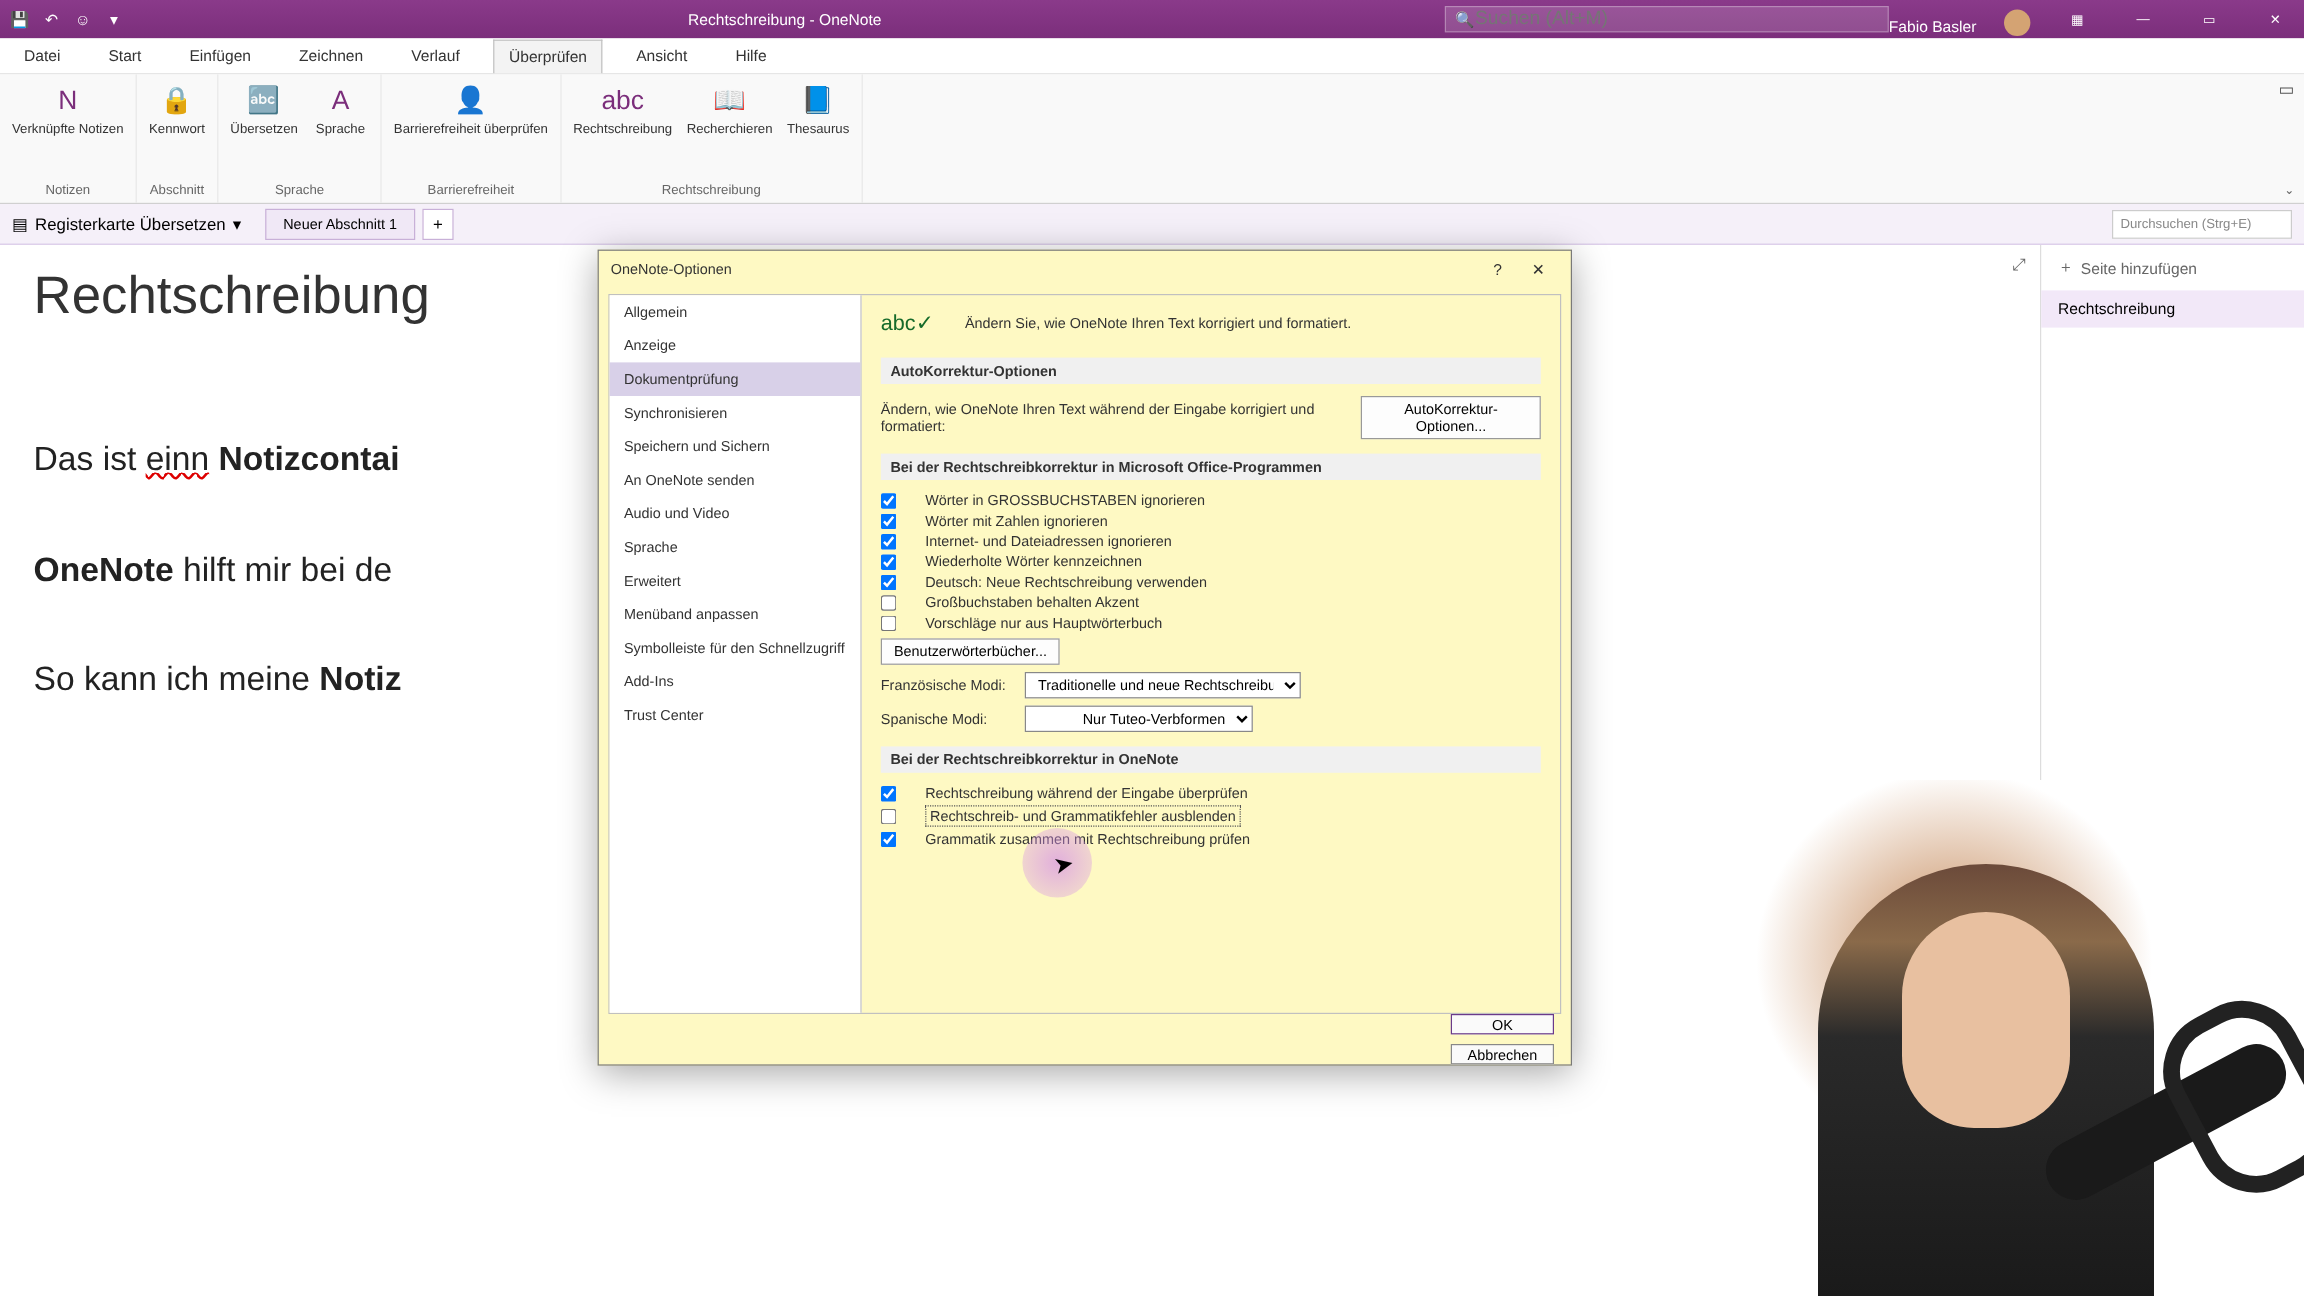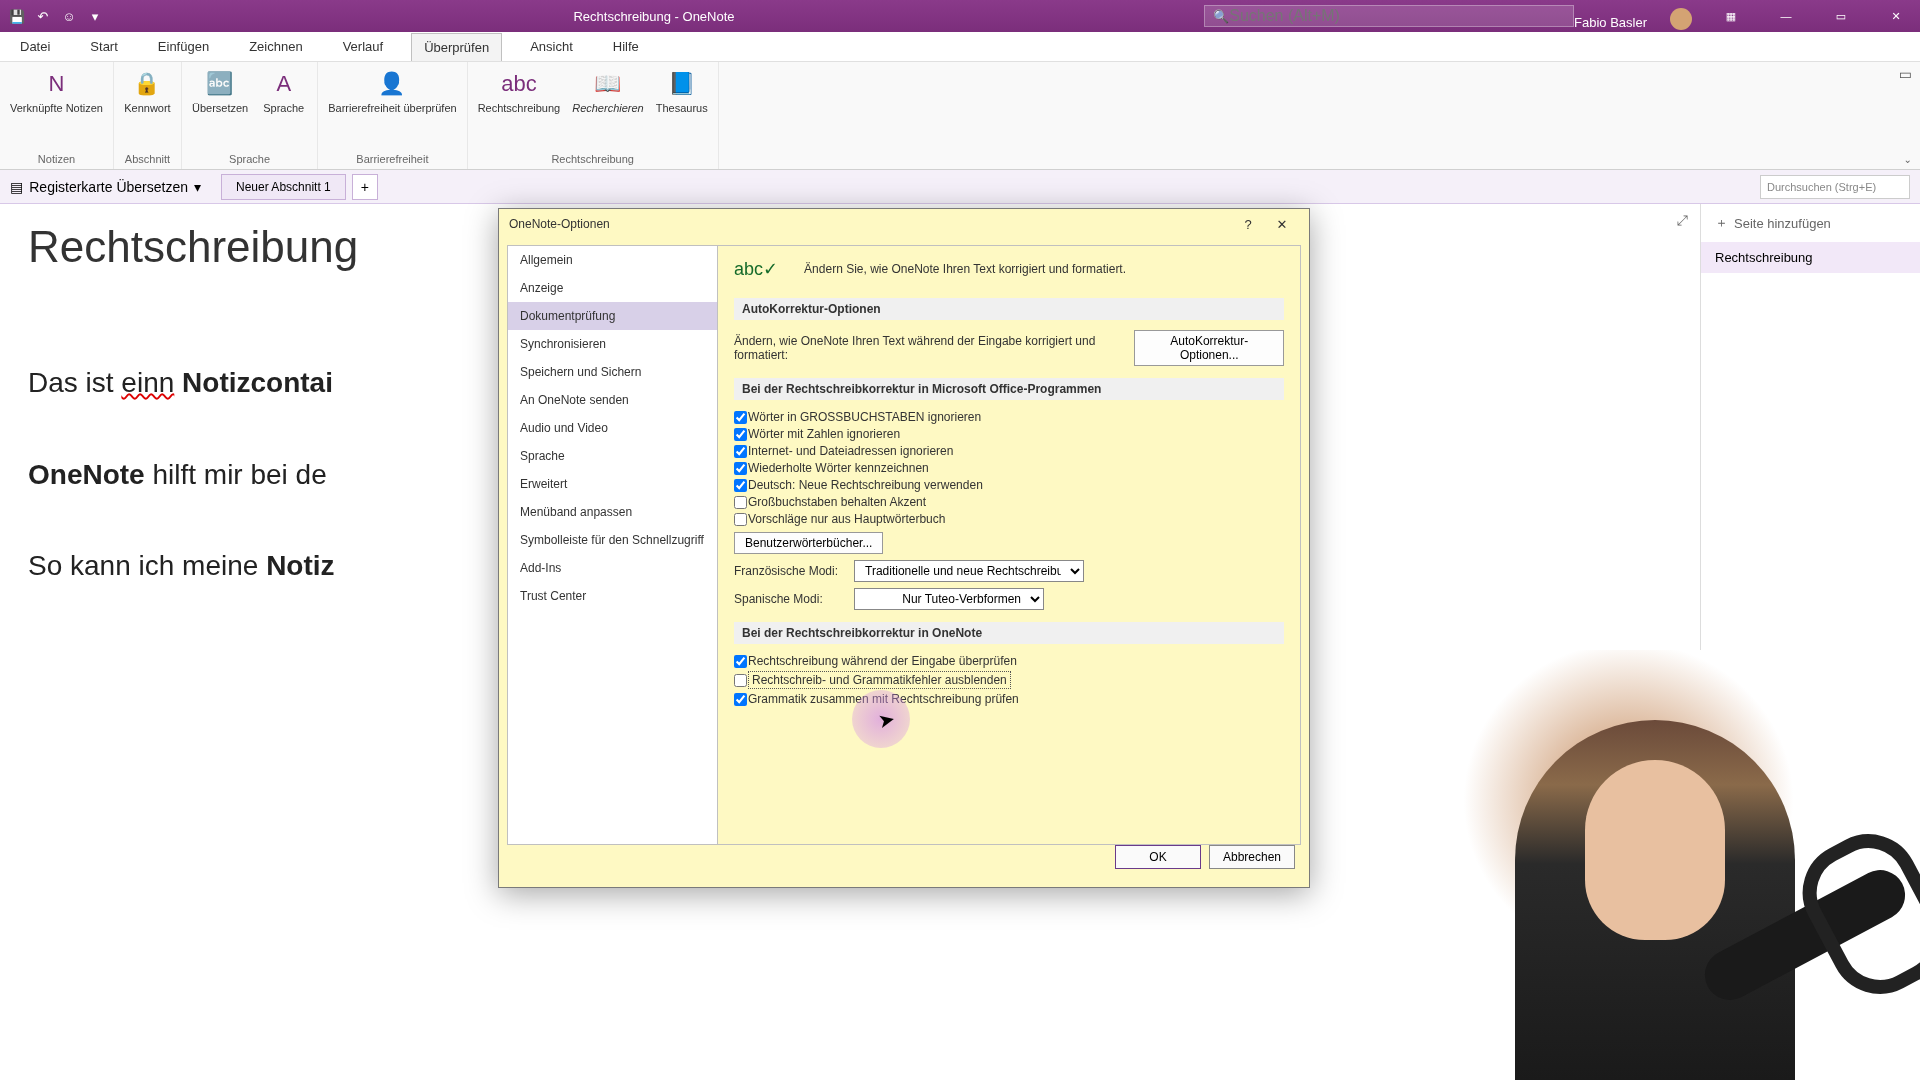--- a/index.html
+++ b/index.html
@@ -47,25 +47,25 @@
 .dialog-title .btn{width:34px;height:24px;display:flex;align-items:center;justify-content:center;font-size:13px;cursor:pointer;}
 .dialog-body{display:flex;height:calc(100% - 78px);margin:6px 8px 0;border:1px solid #c0c0c0;}
 .dlg-nav{width:210px;border-right:1px solid #c0c0c0;background:#fff;}
 .dlg-nav .it{padding:7px 12px;font-size:12px;color:#333;cursor:pointer;}
 .dlg-nav .it.sel{background:#d8d0e8;}
 .dlg-content{flex:1;padding:12px 16px;font-size:12px;color:#333;overflow:auto;}
 .dlg-content .hdr{display:flex;align-items:center;gap:26px;margin-bottom:18px;}
 .dlg-content .hdr .ico{font-size:18px;color:#166b2a;}
 .sect{background:#f0f0f0;padding:4px 8px;font-size:12px;font-weight:600;margin:12px 0 10px;}
 .row{display:flex;align-items:center;gap:10px;margin:6px 0;}
-.chk{display:flex;align-items:center;gap:1px;margin:3px 0;font-size:12px;}
+.chk{display:flex;align-items:center;gap:24px;margin:3px 0;font-size:12px;}
 .chk input{width:13px;height:13px;}
 .btn-std{border:1px solid #999;background:#fdfdfd;padding:3px 10px;font-size:12px;cursor:pointer;}
 .sel-std{border:1px solid #888;background:#fff;padding:2px 6px;font-size:12px;}
-.dlg-footer{height:42px;display:flex;justify-content:flex-end;align-items:flex-start;gap:8px;padding:0 14px;}
+.dlg-footer{height:42px;display:flex;justify-content:flex-end;align-items:flex-end;gap:8px;padding:0 14px;flex-direction:column;}
 .dlg-footer button{width:86px;height:24px;border:1px solid #888;background:#fafafa;font-size:12px;cursor:pointer;}
 .dlg-footer button.primary{border:1px solid #6a3a8a;}
 
 .highlight-cursor{position:absolute;left:852px;top:690px;width:58px;height:58px;border-radius:50%;background:radial-gradient(circle,#d38ae8aa 0%,#d38ae855 70%,transparent 100%);pointer-events:none;}
 .cursor{position:absolute;left:878px;top:708px;font-size:20px;color:#000;pointer-events:none;transform:rotate(-12deg);}
 
 .webcam{position:absolute;right:0;bottom:0;width:530px;height:430px;background:radial-gradient(ellipse at 45% 35%,#e8c8a8 0%,#d8b090 15%,transparent 40%),linear-gradient(#fff,#fff);display:flex;align-items:flex-end;justify-content:center;overflow:hidden;}
 .person{width:280px;height:360px;background:linear-gradient(#6b4a3a 0%,#8a6a4a 18%,#2a2a2a 40%,#1a1a1a 100%);border-radius:140px 140px 0 0;position:relative;}
 .person::before{content:"";position:absolute;top:40px;left:50%;transform:translateX(-50%);width:140px;height:180px;background:#e8c0a0;border-radius:70px 70px 60px 60px;}
 .mic{position:absolute;right:-120px;bottom:120px;width:220px;height:50px;background:#1a1a1a;border-radius:30px;transform:rotate(-28deg);}
@@ -153,21 +153,21 @@
       <div class="label">Barrierefreiheit</div>
     </div>
     <div class="ribbon-group">
       <div class="buttons">
         <div class="ribbon-btn">
           <div class="ico">abc</div>
           <div style="text-align: center;">Rechtschreibung</div>
         </div>
         <div class="ribbon-btn">
           <div class="ico">📖</div>
-          <div style="text-align: center; font-style: italic;">Recherchieren</div>
+          <div style="text-align: center;">Recherchieren</div>
         </div>
         <div class="ribbon-btn">
           <div class="ico">📘</div>
           <div style="text-align: center;">Thesaurus</div>
         </div>
       </div>
       <div class="label">Rechtschreibung</div>
     </div>
     <span class="ribbon-collapse">⌄</span>
   <span style="position:absolute;right:8px;top:4px;font-size:14px;color:#555;">▭</span>

